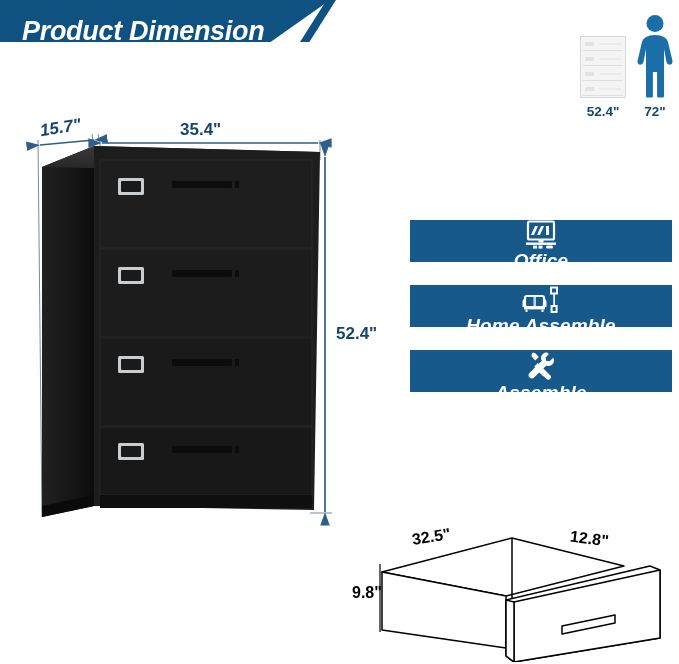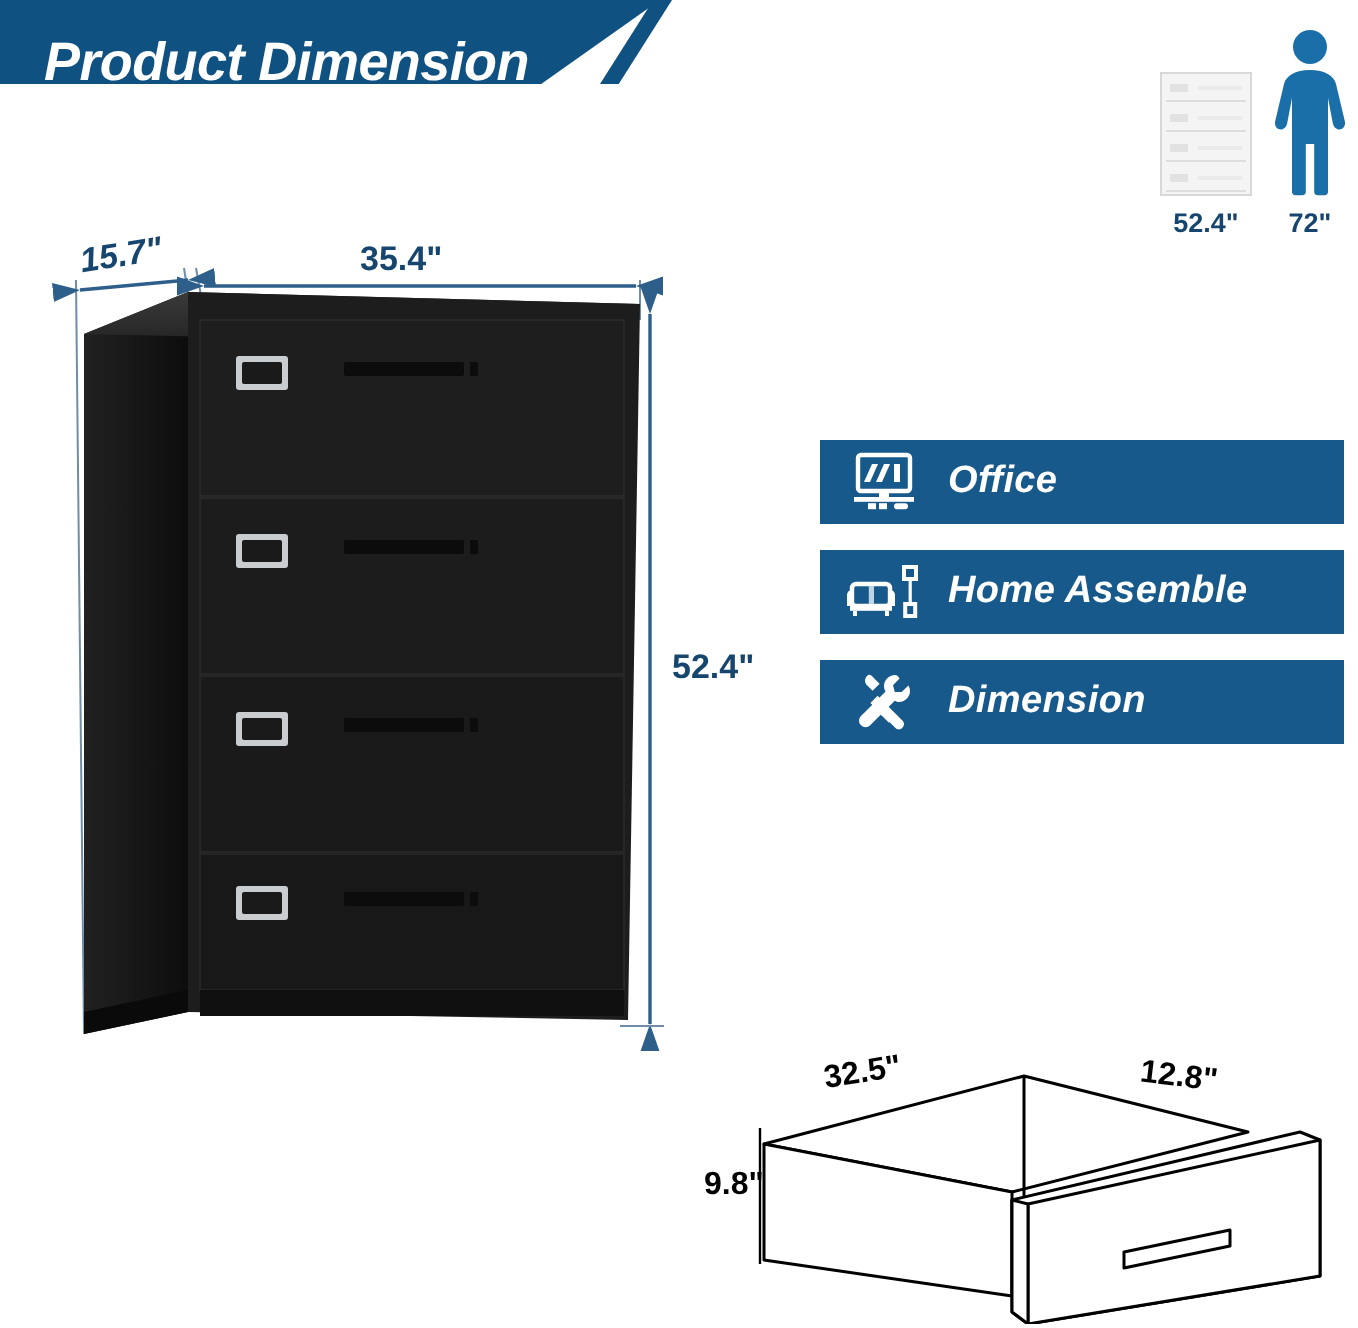--- a/index.html
+++ b/index.html
@@ -138,23 +138,24 @@
   #feature-badges {
     position: absolute;
     left: 410px;
     top: 220px;
     width: 262px;
   }
   .badge {
     position: relative;
     height: 42px;
     background: #17598a;
-    margin-bottom: 13px;
+    margin-bottom: 23px;
     display: flex;
     align-items: center;
+    flex-direction: column;
   }
   .badge-icon {
     width: 64px;
     display: flex;
     align-items: center;
     justify-content: center;
     flex: 0 0 auto;
   }
   .badge-label {
     font-size: 19px;
@@ -376,21 +377,21 @@
                    C24.1,3.1 23.4,2.5 22.5,2.5 Z"></path>
           <path d="M8.5,3 C7.2,4.3 7.2,6.3 8.5,7.6 L11.3,10.4 L14.8,6.9 L12,4.1
                    C10.7,2.8 9.8,1.7 8.5,3 Z"></path>
           <path d="M13.8,12.9 L26.2,25.3 C27.3,26.4 27.3,27.8 26.2,28.9
                    C25.1,30 23.7,30 22.6,28.9 L10.2,16.5 Z"></path>
           <rect x="13.6" y="17.2" width="1.6" height="6" transform="rotate(-45 14.4 20.2)"></rect>
           <rect x="17.1" y="20.7" width="1.6" height="6" transform="rotate(-45 17.9 23.7)"></rect>
         </g>
       </svg>
     </div>
-    <div class="badge-label">Dimension</div>
+    <div class="badge-label">Assemble</div>
   </div>
 </div>
 
 <div id="drawer-figure">
   <svg width="300" height="146" viewBox="0 0 300 146">
     <g fill="#ffffff" stroke="#000000" stroke-width="1.5" stroke-linejoin="round">
 
       <polygon points="10,56 140,22 252,50 134,80"></polygon>
 
       <polygon points="10,56 134,80 134,132 10,114"></polygon>

